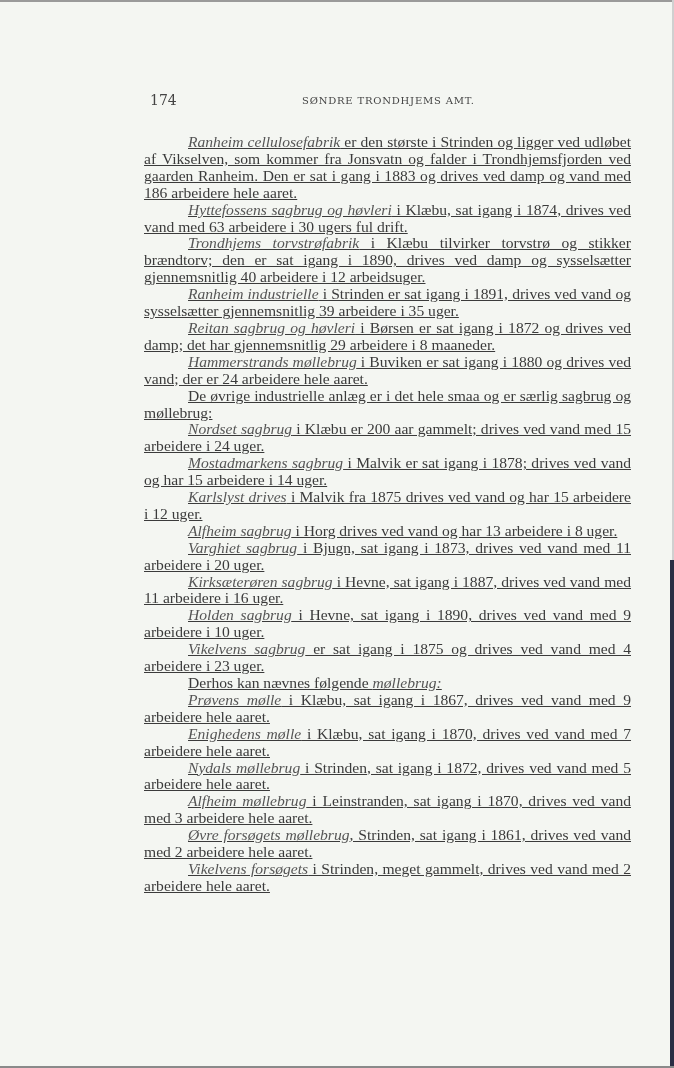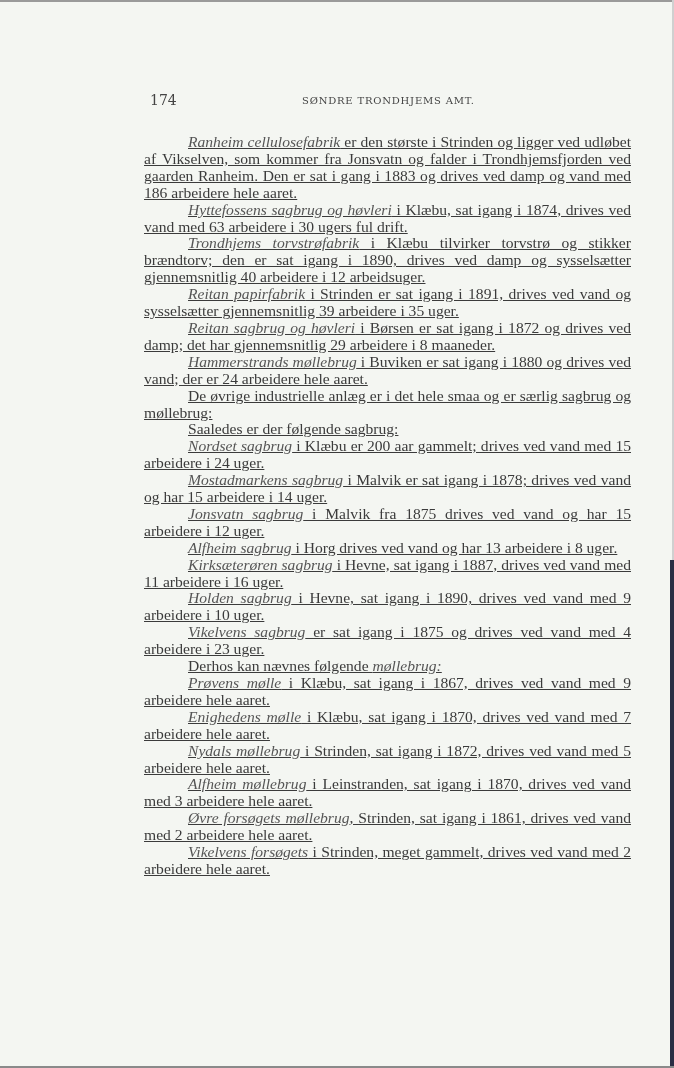--- a/index.html
+++ b/index.html
@@ -94,29 +94,29 @@
 <div class="page">
   <div class="running-head">
     <span class="page-number">174</span>
     <span class="header-title">SØNDRE TRONDHJEMS AMT.</span>
   </div>
 
   <div class="body-text">
     <p class="para"><span class="name">Ranheim cellulosefabrik</span><span> er den største i Strinden og ligger ved udløbet af Vikselven, som kommer fra Jonsvatn og falder i Trondhjemsfjorden ved gaarden Ranheim. Den er sat i gang i 1883 og drives ved damp og vand med 186 arbeidere hele aaret.</span></p>
     <p class="para"><span class="name">Hyttefossens sagbrug og høvleri</span><span> i Klæbu, sat igang i 1874, drives ved vand med 63 arbeidere i 30 ugers ful drift.</span></p>
     <p class="para"><span class="name">Trondhjems torvstrøfabrik</span><span> i Klæbu tilvirker torvstrø og stikker brændtorv; den er sat igang i 1890, drives ved damp og sysselsætter gjennemsnitlig 40 arbeidere i 12 arbeidsuger.</span></p>
-    <p class="para"><span class="name">Reitan papirfabrik</span><span> i Strinden er sat igang i 1891, drives ved vand og sysselsætter gjennemsnitlig 39 arbeidere i 35 uger.</span></p>
+    <p class="para"><span class="name">Ranheim industrielle</span><span> i Strinden er sat igang i 1891, drives ved vand og sysselsætter gjennemsnitlig 39 arbeidere i 35 uger.</span></p>
     <p class="para"><span class="name">Reitan sagbrug og høvleri</span><span> i Børsen er sat igang i 1872 og drives ved damp; det har gjennemsnitlig 29 arbeidere i 8 maaneder.</span></p>
     <p class="para"><span class="name">Hammerstrands møllebrug</span><span> i Buviken er sat igang i 1880 og drives ved vand; der er 24 arbeidere hele aaret.</span></p>
     <p class="para"><span>De øvrige industrielle anlæg er i det hele smaa og er særlig sagbrug og møllebrug:</span></p>
-    <p class="para"><span>Saaledes er der følgende sagbrug:</span></p>
     <p class="para"><span class="name">Nordset sagbrug</span><span> i Klæbu er 200 aar gammelt; drives ved vand med 15 arbeidere i 24 uger.</span></p>
     <p class="para"><span class="name">Mostadmarkens sagbrug</span><span> i Malvik er sat igang i 1878; drives ved vand og har 15 arbeidere i 14 uger.</span></p>
-    <p class="para"><span class="name">Jonsvatn sagbrug</span><span> i Malvik fra 1875 drives ved vand og har 15 arbeidere i 12 uger.</span></p>
+    <p class="para"><span class="name">Karlslyst drives</span><span> i Malvik fra 1875 drives ved vand og har 15 arbeidere i 12 uger.</span></p>
     <p class="para"><span class="name">Alfheim sagbrug</span><span> i Horg drives ved vand og har 13 arbeidere i 8 uger.</span></p>
+    <p class="para"><span class="name">Varghiet sagbrug</span><span> i Bjugn, sat igang i 1873, drives ved vand med 11 arbeidere i 20 uger.</span></p>
     <p class="para"><span class="name">Kirksæterøren sagbrug</span><span> i Hevne, sat igang i 1887, drives ved vand med 11 arbeidere i 16 uger.</span></p>
     <p class="para"><span class="name">Holden sagbrug</span><span> i Hevne, sat igang i 1890, drives ved vand med 9 arbeidere i 10 uger.</span></p>
     <p class="para"><span class="name">Vikelvens sagbrug</span><span> er sat igang i 1875 og drives ved vand med 4 arbeidere i 23 uger.</span></p>
     <p class="para"><span>Derhos kan nævnes følgende </span><span class="name">møllebrug:</span></p>
     <p class="para"><span class="name">Prøvens mølle</span><span> i Klæbu, sat igang i 1867, drives ved vand med 9 arbeidere hele aaret.</span></p>
     <p class="para"><span class="name">Enighedens mølle</span><span> i Klæbu, sat igang i 1870, drives ved vand med 7 arbeidere hele aaret.</span></p>
     <p class="para"><span class="name">Nydals møllebrug</span><span> i Strinden, sat igang i 1872, drives ved vand med 5 arbeidere hele aaret.</span></p>
     <p class="para"><span class="name">Alfheim møllebrug</span><span> i Leinstranden, sat igang i 1870, drives ved vand med 3 arbeidere hele aaret.</span></p>
     <p class="para"><span class="name">Øvre forsøgets møllebrug</span><span>, Strinden, sat igang i 1861, drives ved vand med 2 arbeidere hele aaret.</span></p>
     <p class="para"><span class="name">Vikelvens forsøgets</span><span> i Strinden, meget gammelt, drives ved vand med 2 arbeidere hele aaret.</span></p>

